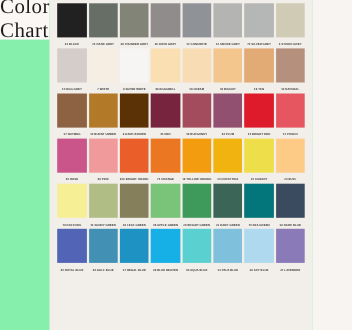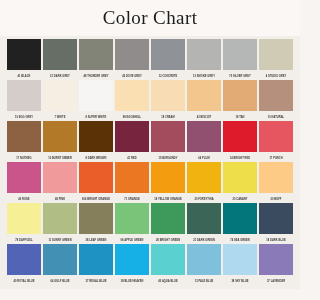--- a/index.html
+++ b/index.html
@@ -12,21 +12,21 @@
     background: #f7f4f1;
     font-family: "Liberation Sans", sans-serif;
     overflow: hidden;
   }
   .page {
     width: 300px;
     height: 300px;
     background: #86efac;
     box-sizing: border-box;
     display: flex;
-    flex-direction: column;
+    flex-direction: row;
   }
   .title-bar {
     height: 36px;
     flex: 0 0 36px;
     display: flex;
     align-items: center;
     justify-content: center;
     background: #faf7f5;
   }
   .title {

